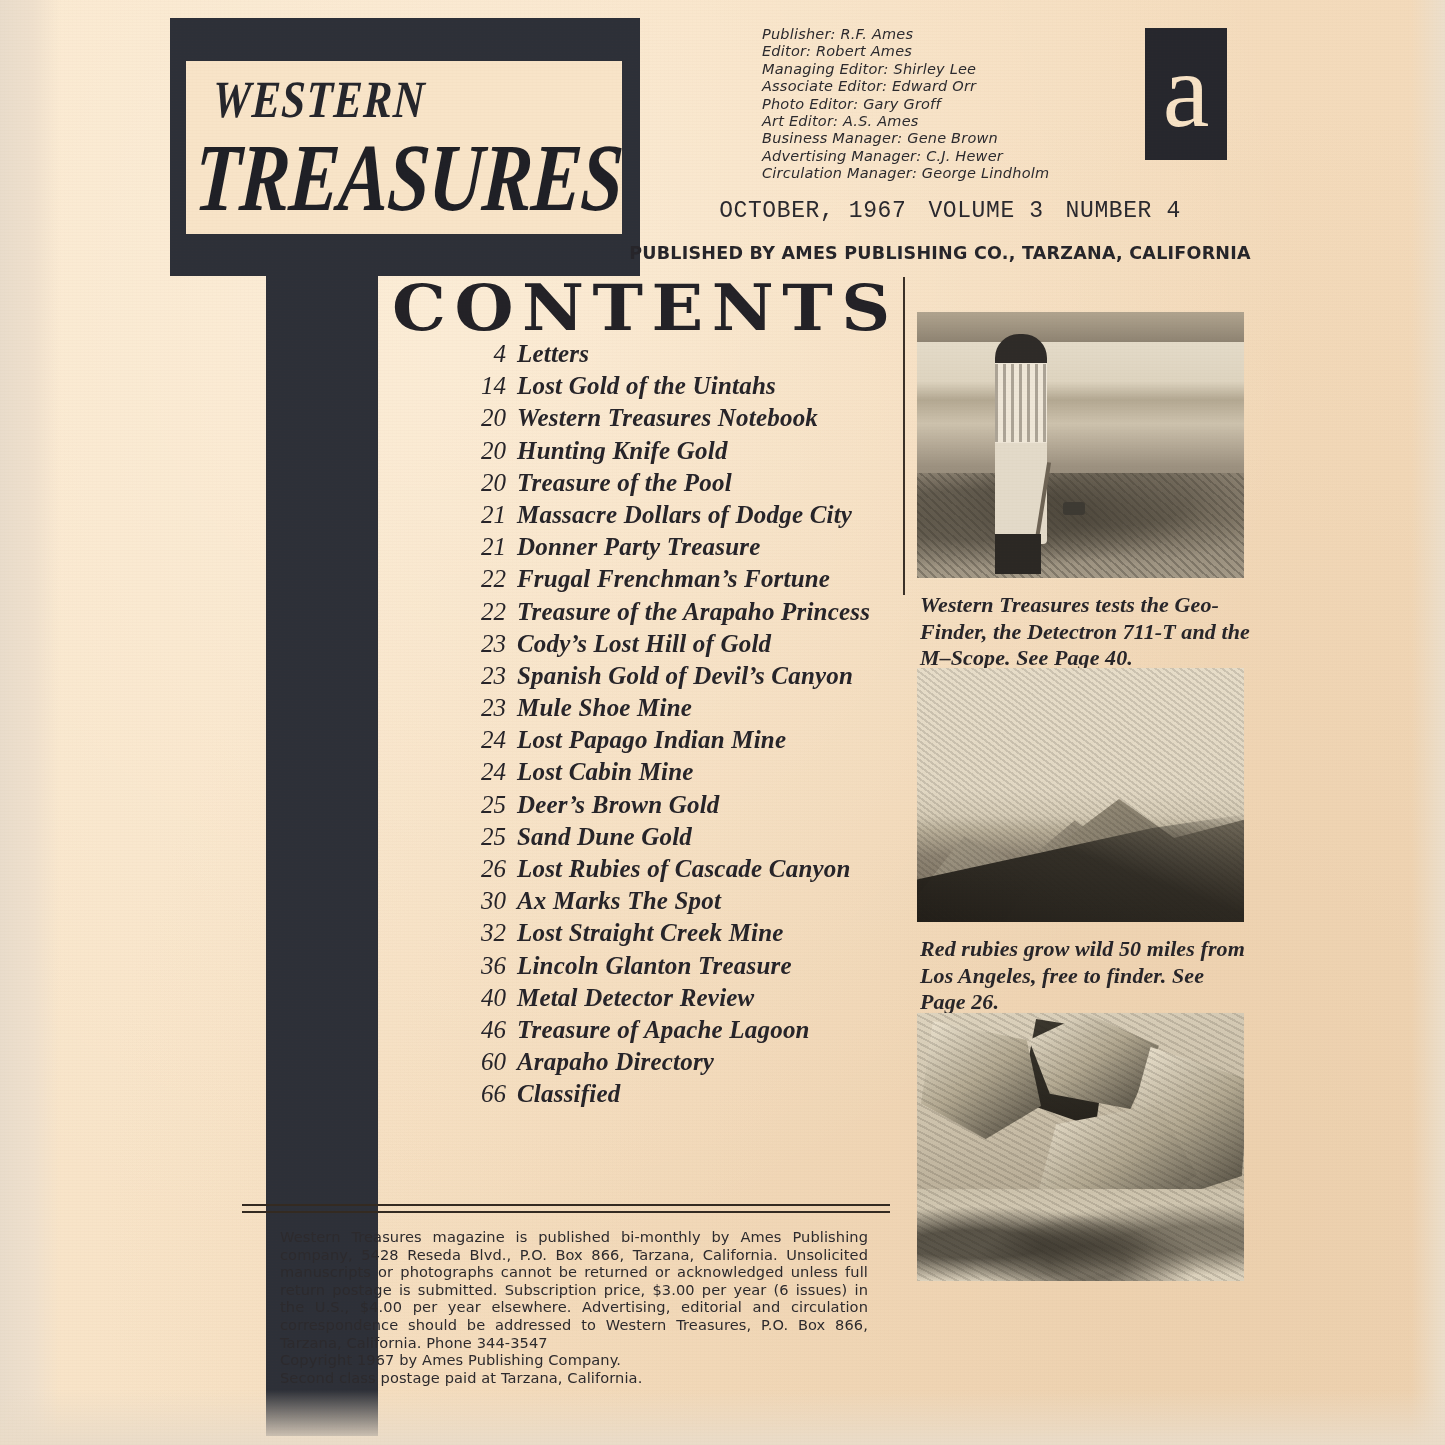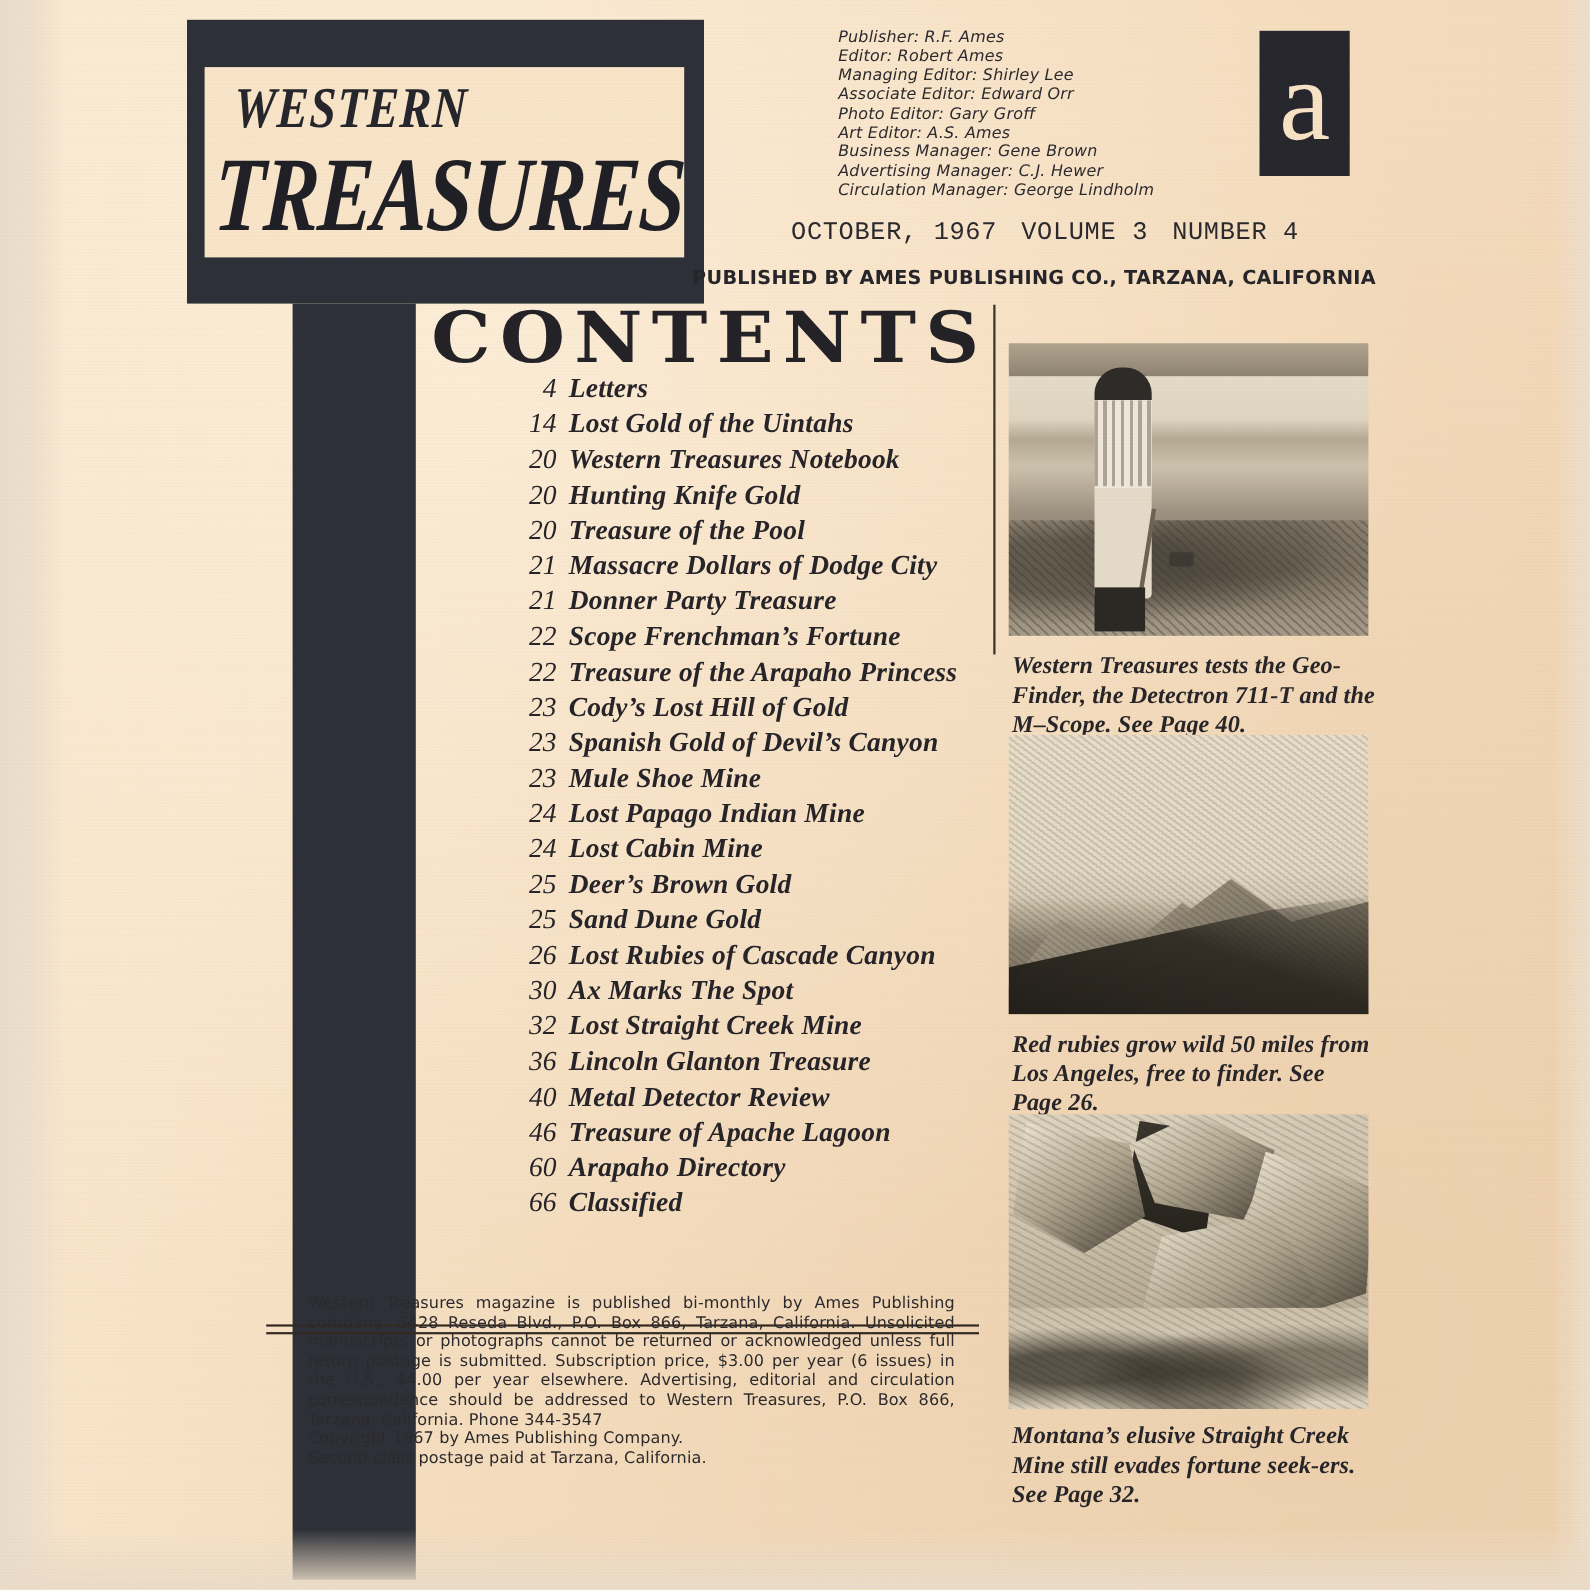--- a/index.html
+++ b/index.html
@@ -183,21 +183,21 @@
       radial-gradient(ellipse at 52% 80%,rgba(52,47,38,.6) 0 16%,rgba(0,0,0,0) 46%),
       radial-gradient(ellipse at 84% 55%,rgba(60,55,44,.55) 0 18%,rgba(0,0,0,0) 50%),
       linear-gradient(180deg,#cdc3ad,#ddd3be);}
   .ph3 .tex{position:absolute;inset:0;opacity:.35;
     background:repeating-linear-gradient(28deg,rgba(38,34,27,.4) 0 2px,rgba(0,0,0,0) 2px 6px);}
 
   
   .hr-double{position:absolute;left:242px;top:1204px;width:648px;height:9px;}
   .hr-double i{position:absolute;left:0;width:648px;height:2px;background:#332a21;display:block;}
   .hr-double i.a{top:0;} .hr-double i.b{top:7px;}
-  .colophon{position:absolute;left:280px;top:1176px;width:588px;}
+  .colophon{position:absolute;left:280px;top:1228px;width:588px;}
   .colophon p{
     margin:0;
     font-family:"DejaVu Sans",sans-serif;font-size:14.6px;line-height:17.6px;
     color:#2c2a2d;text-align:justify;letter-spacing:.1px;
   }
   .colophon p.nj{text-align:left;}
 </style>
 </head>
 <body>
 
@@ -263,21 +263,21 @@
       <div class="toc-row">
         <div class="toc-page">21</div>
         <div class="toc-title">Massacre Dollars of Dodge City</div>
       </div>
       <div class="toc-row">
         <div class="toc-page">21</div>
         <div class="toc-title">Donner Party Treasure</div>
       </div>
       <div class="toc-row">
         <div class="toc-page">22</div>
-        <div class="toc-title">Scope Frenchman’s Fortune</div>
+        <div class="toc-title">Frugal Frenchman’s Fortune</div>
       </div>
       <div class="toc-row">
         <div class="toc-page">22</div>
         <div class="toc-title">Treasure of the Arapaho Princess</div>
       </div>
       <div class="toc-row">
         <div class="toc-page">23</div>
         <div class="toc-title">Cody’s Lost Hill of Gold</div>
       </div>
       <div class="toc-row">
@@ -359,21 +359,20 @@
 
   <div class="photo ph3">
     <div class="dark"></div>
     <div class="rk r1"></div>
     <div class="rk r2"></div>
     <div class="rk r3"></div>
     <div class="rk r4"></div>
     <div class="floor"></div>
     <div class="tex"></div>
   </div>
-  <div class="caption" style="left:920px;top:1292px;">Montana’s elusive Straight Creek Mine still evades fortune seek-ers. See Page 32.</div>
 
   <div class="hr-double">
     <i class="a"></i>
       <i class="b"></i>
   </div>
 
   <div class="colophon">
     <p>Western Treasures magazine is published bi-monthly by Ames Publishing company, 5428 Reseda Blvd., P.O. Box 866, Tarzana, California. Unsolicited manuscripts or photographs cannot be returned or acknowledged unless full return postage is submitted. Subscription price, $3.00 per year (6 issues) in the U.S., $4.00 per year elsewhere. Advertising, editorial and circulation correspondence should be addressed to Western Treasures, P.O. Box 866, Tarzana, California. Phone 344-3547</p>
     <p class="nj">Copyright 1967 by Ames Publishing Company.</p>
     <p class="nj">Second class postage paid at Tarzana, California.</p>

